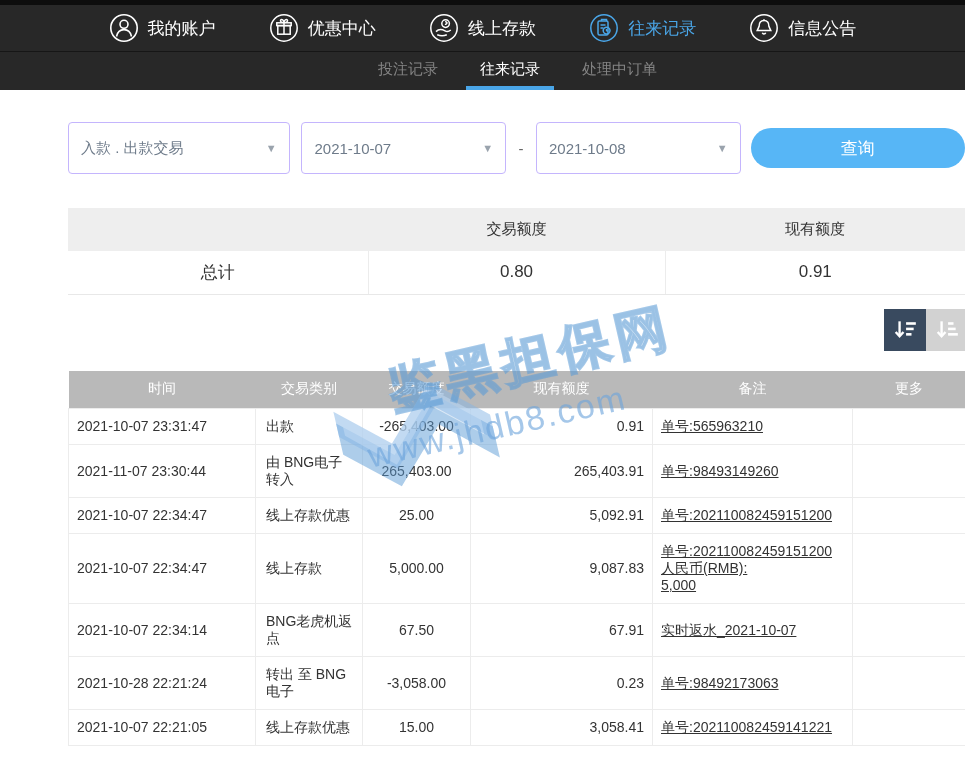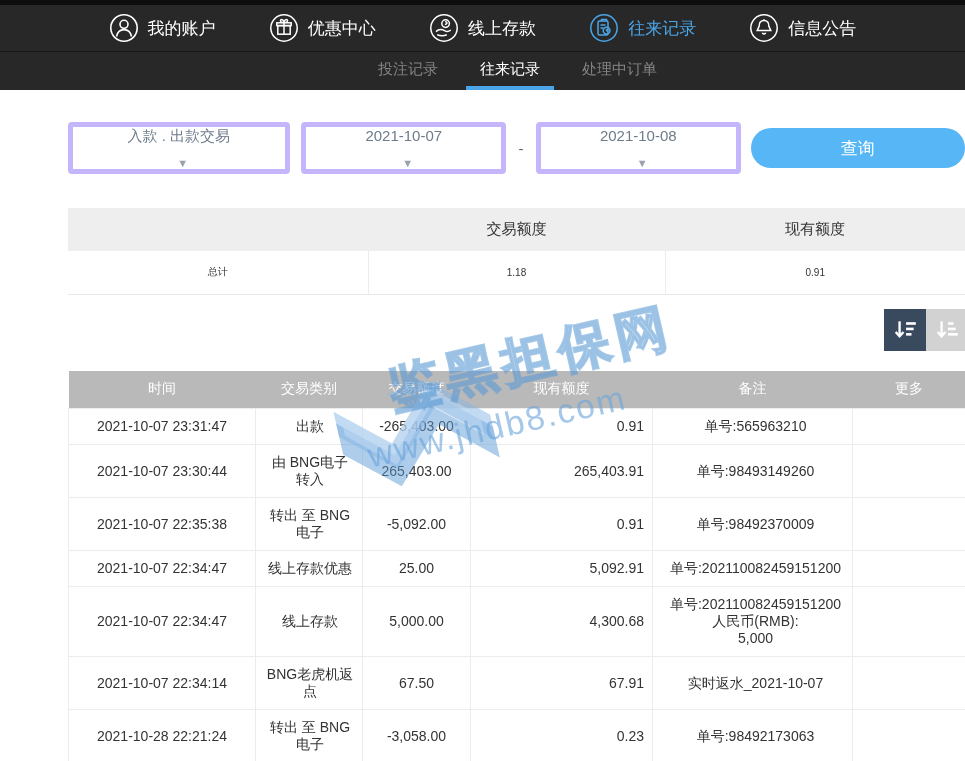--- a/index.html
+++ b/index.html
@@ -20,59 +20,59 @@
   .subnav { height:38px; background:#282828; display:flex; justify-content:center;
     padding-left:70px; gap:14px;align-items:flex-end; }
   .tab { padding:0 14px; line-height:34px; height:38px; font-size:15px;
     color:#848484; cursor:pointer; border-bottom:4px solid transparent; }
   .tab.active { color:#ffffff; border-bottom:4px solid var(--accent,#4aa7ea); }
 
   
   .content { padding-left:68px; width:965px; }
 
   .filters { margin-top:32px; display:flex; align-items:center; }
-  .select { height:52px; border:5px solid #c4b5fd; border-radius:4px; background:#fff;
+  .select { height:52px; border:1px solid #c4b5fd; border-radius:4px; background:#fff;
     display:flex; align-items:center; justify-content:space-between; padding:0 12px;
-    color:#6e7b8a; font-size:15px; cursor:pointer;flex-direction:column; }
+    color:#6e7b8a; font-size:15px; cursor:pointer; }
   .select .caret { color:#9aa3ad; font-size:11px; margin-left:8px; }
   .sel-type { width:222px; }
   .sel-date { width:205px;align-items:center; }
   .dash { width:30px; text-align:center; color:#666; font-size:15px; }
   .gap12 { width:12px; }
   .search-btn { width:215px; height:40px; margin-left:10px; border:none;
     border-radius:20px; background:var(--btn,#57b6f6); color:#fff; font-size:17px;
     cursor:pointer; }
 
   
   .summary { margin-top:34px; width:897px; border-collapse:collapse;
     font-size:15px; color:#333; }
   .summary thead td { background:#eeeeee; height:43px; text-align:center; }
   .summary tbody td { background:#fff; height:43px; text-align:center;
-    border-bottom:1px solid #e8e8e8; border-right:1px solid #ececec; font-size:10px; }
+    border-bottom:1px solid #e8e8e8; border-right:1px solid #ececec; font-size:17px; }
   .summary tbody td:last-child { border-right:none; }
 
   
   .sortrow { margin-top:14px; width:900px; display:flex; justify-content:flex-end; }
   .sort-btn { width:42px; height:42px; display:flex; align-items:center;
     justify-content:center; cursor:pointer; }
   .sort-btn.desc { background:var(--sortDark,#394a5f); }
   .sort-btn.asc  { background:var(--sortLight,#d2d2d2); }
 
   
   .main-table { margin-top:20px; width:897px; border-collapse:collapse;
     table-layout:fixed; font-size:14px; color:#333; }
   .main-table thead th { background:var(--headGray,#b9b9b9); color:#fff;
     font-weight:normal; height:38px; font-size:14px; }
   .main-table tbody td { border:1px solid #ececec; padding:9px 8px;
-    vertical-align:middle; line-height:17px; background:#fff;text-align:center; }
+    vertical-align:middle; line-height:17px; background:#fff; }
   .main-table td.c-time   { padding-left:8px; }
   .main-table td.c-type   { padding-left:10px; }
   .main-table td.c-amount { text-align:center; padding-right:8px; }
   .main-table td.c-balance{ text-align:right; padding-right:8px; }
-  .main-table td.c-remark { padding-left:14px; }
+  .main-table td.c-remark { padding-left:8px;text-decoration:underline; }
 
   
   .watermark { position:absolute; left:300px; top:305px; width:480px; height:190px;
     transform:rotate(-13deg); pointer-events:none; z-index:5; }
   .wm-logo { position:absolute; left:28px; top:38px; }
   .wm-title { position:absolute; left:95px; top:18px; font-size:52px; font-weight:bold;
     letter-spacing:6px; color:rgba(91,155,213,0.14);
     -webkit-text-stroke:2px rgba(91,155,213,0.55); white-space:nowrap; }
   .wm-url { position:absolute; left:60px; top:92px; font-size:34px;
     color:rgba(110,165,220,0.62); letter-spacing:2px; white-space:nowrap; }
@@ -181,21 +181,21 @@
       <thead>
         <tr>
           <td></td>
           <td>交易额度</td>
           <td>现有额度</td>
         </tr>
       </thead>
       <tbody>
         <tr>
           <td>总计</td>
-          <td>1.18</td>
+          <td>0.80</td>
           <td>0.91</td>
         </tr>
       </tbody>
     </table>
 
     <div class="sortrow">
       <div class="sort-btn desc">
         <svg width="26" height="26" viewBox="0 0 24 24">
           <path d="M7,4 v13" stroke="#fff" stroke-width="2.2" fill="none"></path>
           <path d="M3.4,13.8 L7,17.8 L10.6,13.8" stroke="#fff" stroke-width="2.2" fill="none"></path>
@@ -239,54 +239,44 @@
             <td class="c-time">2021-10-07 23:31:47</td>
             <td class="c-type">出款</td>
             <td class="c-amount">-265,403.00</td>
             <td class="c-balance">0.91</td>
             <td class="c-remark">
               <div>单号:565963210</div>
             </td>
             <td class="c-more"></td>
           </tr>
           <tr>
-            <td class="c-time">2021-10-07 23:30:44</td>
+            <td class="c-time">2021-11-07 23:30:44</td>
             <td class="c-type">由 BNG电子 转入</td>
             <td class="c-amount">265,403.00</td>
             <td class="c-balance">265,403.91</td>
             <td class="c-remark">
               <div>单号:98493149260</div>
-            </td>
-            <td class="c-more"></td>
-          </tr>
-          <tr>
-            <td class="c-time">2021-10-07 22:35:38</td>
-            <td class="c-type">转出 至 BNG电子</td>
-            <td class="c-amount">-5,092.00</td>
-            <td class="c-balance">0.91</td>
-            <td class="c-remark">
-              <div>单号:98492370009</div>
             </td>
             <td class="c-more"></td>
           </tr>
           <tr>
             <td class="c-time">2021-10-07 22:34:47</td>
             <td class="c-type">线上存款优惠</td>
             <td class="c-amount">25.00</td>
             <td class="c-balance">5,092.91</td>
             <td class="c-remark">
               <div>单号:202110082459151200</div>
             </td>
             <td class="c-more"></td>
           </tr>
           <tr>
             <td class="c-time">2021-10-07 22:34:47</td>
             <td class="c-type">线上存款</td>
             <td class="c-amount">5,000.00</td>
-            <td class="c-balance">4,300.68</td>
+            <td class="c-balance">9,087.83</td>
             <td class="c-remark">
               <div>单号:202110082459151200</div>
               <div>人民币(RMB):</div>
               <div>5,000</div>
             </td>
             <td class="c-more"></td>
           </tr>
           <tr>
             <td class="c-time">2021-10-07 22:34:14</td>
             <td class="c-type">BNG老虎机返点</td>

